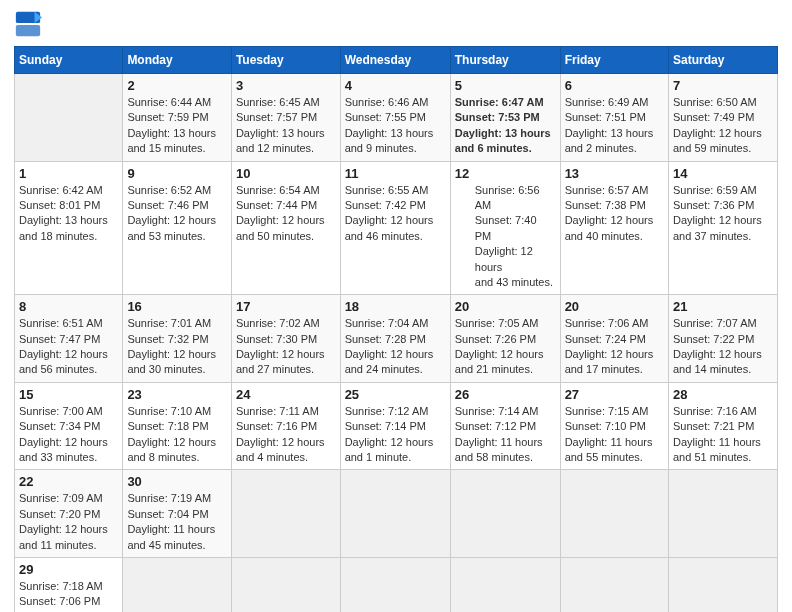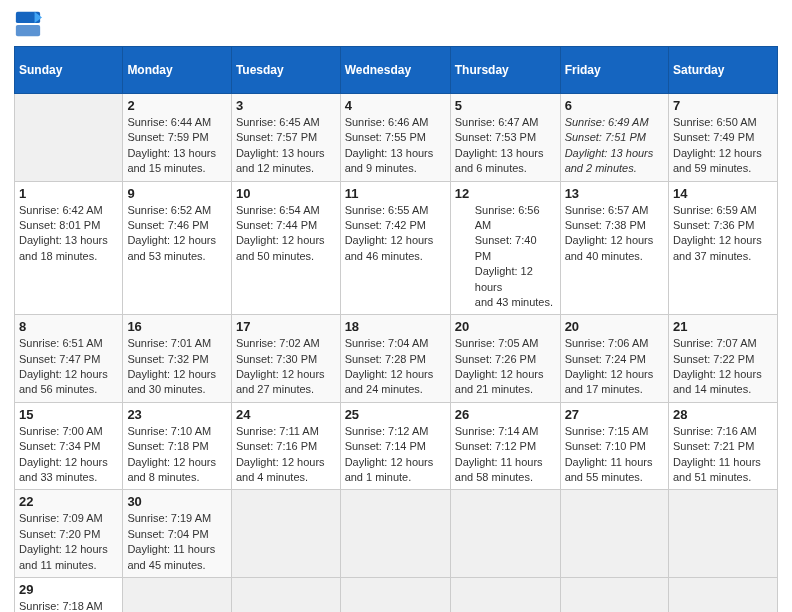--- a/index.html
+++ b/index.html
@@ -42,21 +42,21 @@
       color: #555;
     }
     table {
       width: 100%;
       border-collapse: collapse;
       font-size: 10.5px;
     }
     thead tr th {
       background-color: #1565c0;
       color: #fff;
-      padding: 16px 4px;
+      padding: 6px 4px;
       text-align: left;
       font-size: 12px;
       font-weight: bold;
       border: 1px solid #1255a0;
     }
     tbody tr td {
       vertical-align: top;
       padding: 4px 4px;
       border: 1px solid #ccc;
       background: #fff;
@@ -134,28 +134,28 @@
           </td>
           <td>
             <span class="day-num">4</span>
             <div class="day-info" style="white-space: pre-line;">Sunrise: 6:46 AM
 Sunset: 7:55 PM
 Daylight: 13 hours
 and 9 minutes.</div>
           </td>
           <td>
             <span class="day-num">5</span>
-            <div class="day-info" style="white-space: pre-line;">Sunrise: 6:47 AM
+            <div class="day-info" style="white-space: pre-line; font-weight: bold;">Sunrise: 6:47 AM
 Sunset: 7:53 PM
 Daylight: 13 hours
 and 6 minutes.</div>
           </td>
           <td>
             <span class="day-num">6</span>
-            <div class="day-info" style="white-space: pre-line; font-style: italic;">Sunrise: 6:49 AM
+            <div class="day-info" style="white-space: pre-line;">Sunrise: 6:49 AM
 Sunset: 7:51 PM
 Daylight: 13 hours
 and 2 minutes.</div>
           </td>
           <td>
             <span class="day-num">7</span>
             <div class="day-info" style="white-space: pre-line;">Sunrise: 6:50 AM
 Sunset: 7:49 PM
 Daylight: 12 hours
 and 59 minutes.</div>

